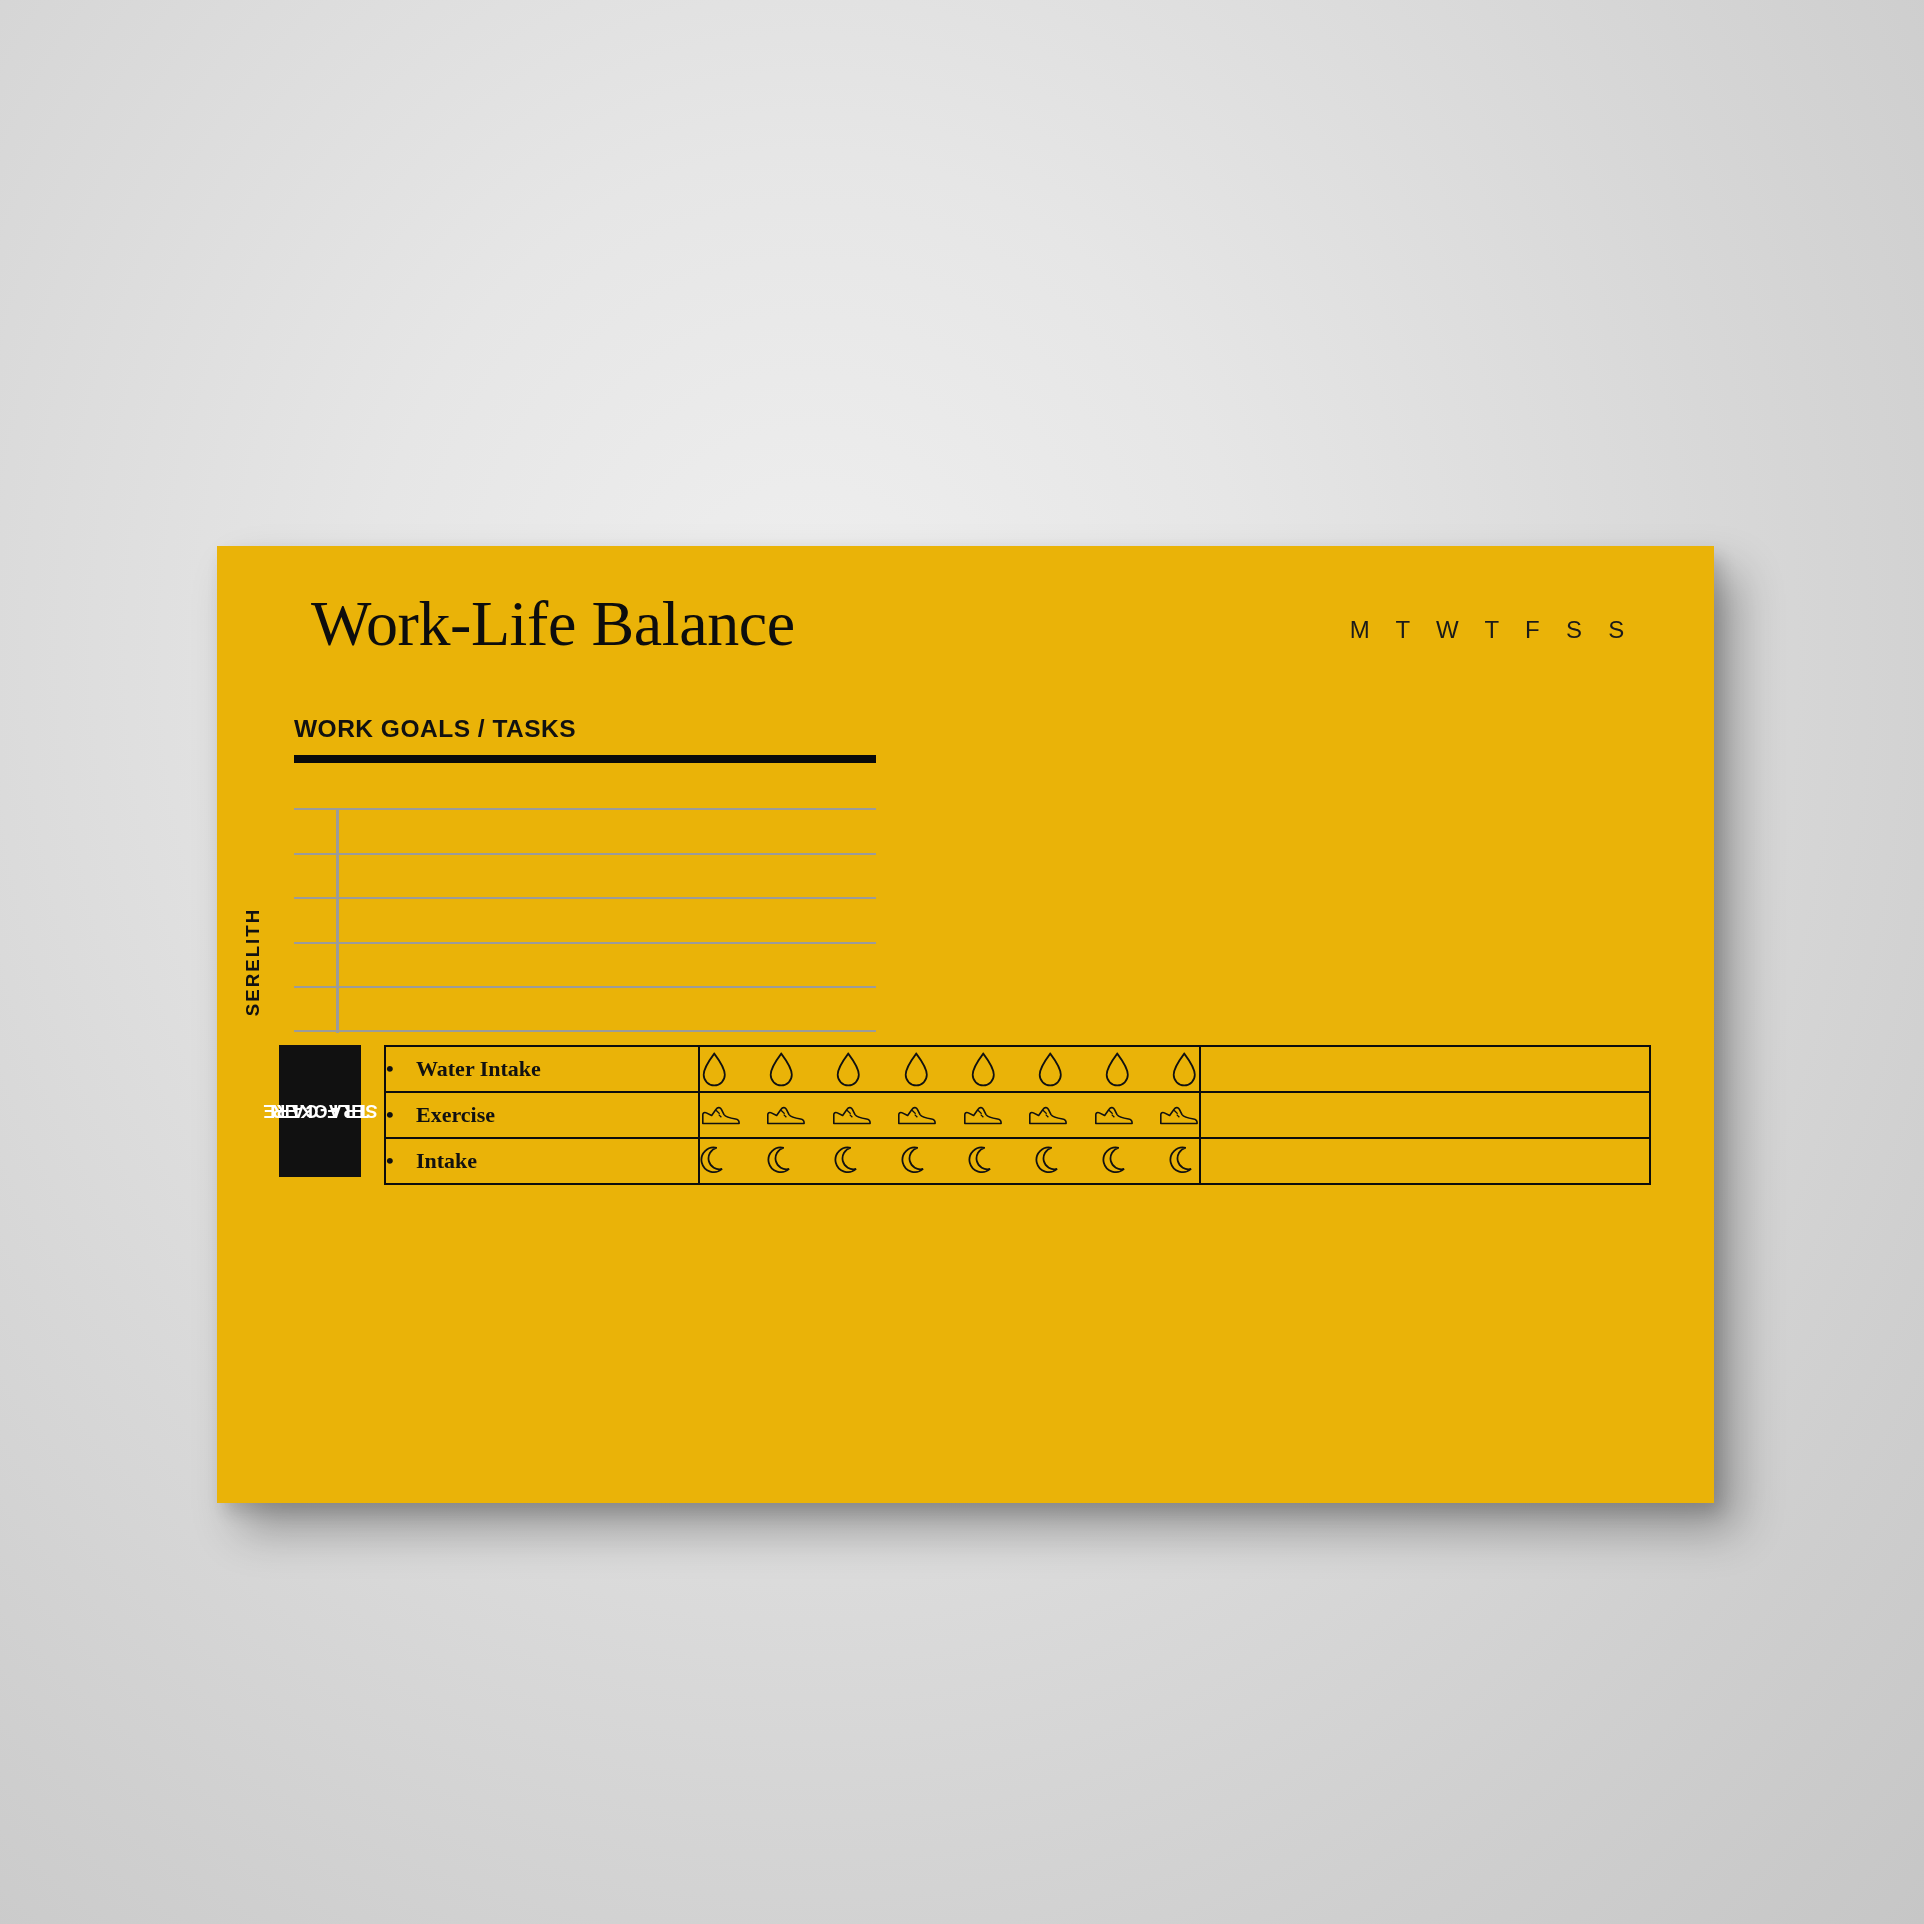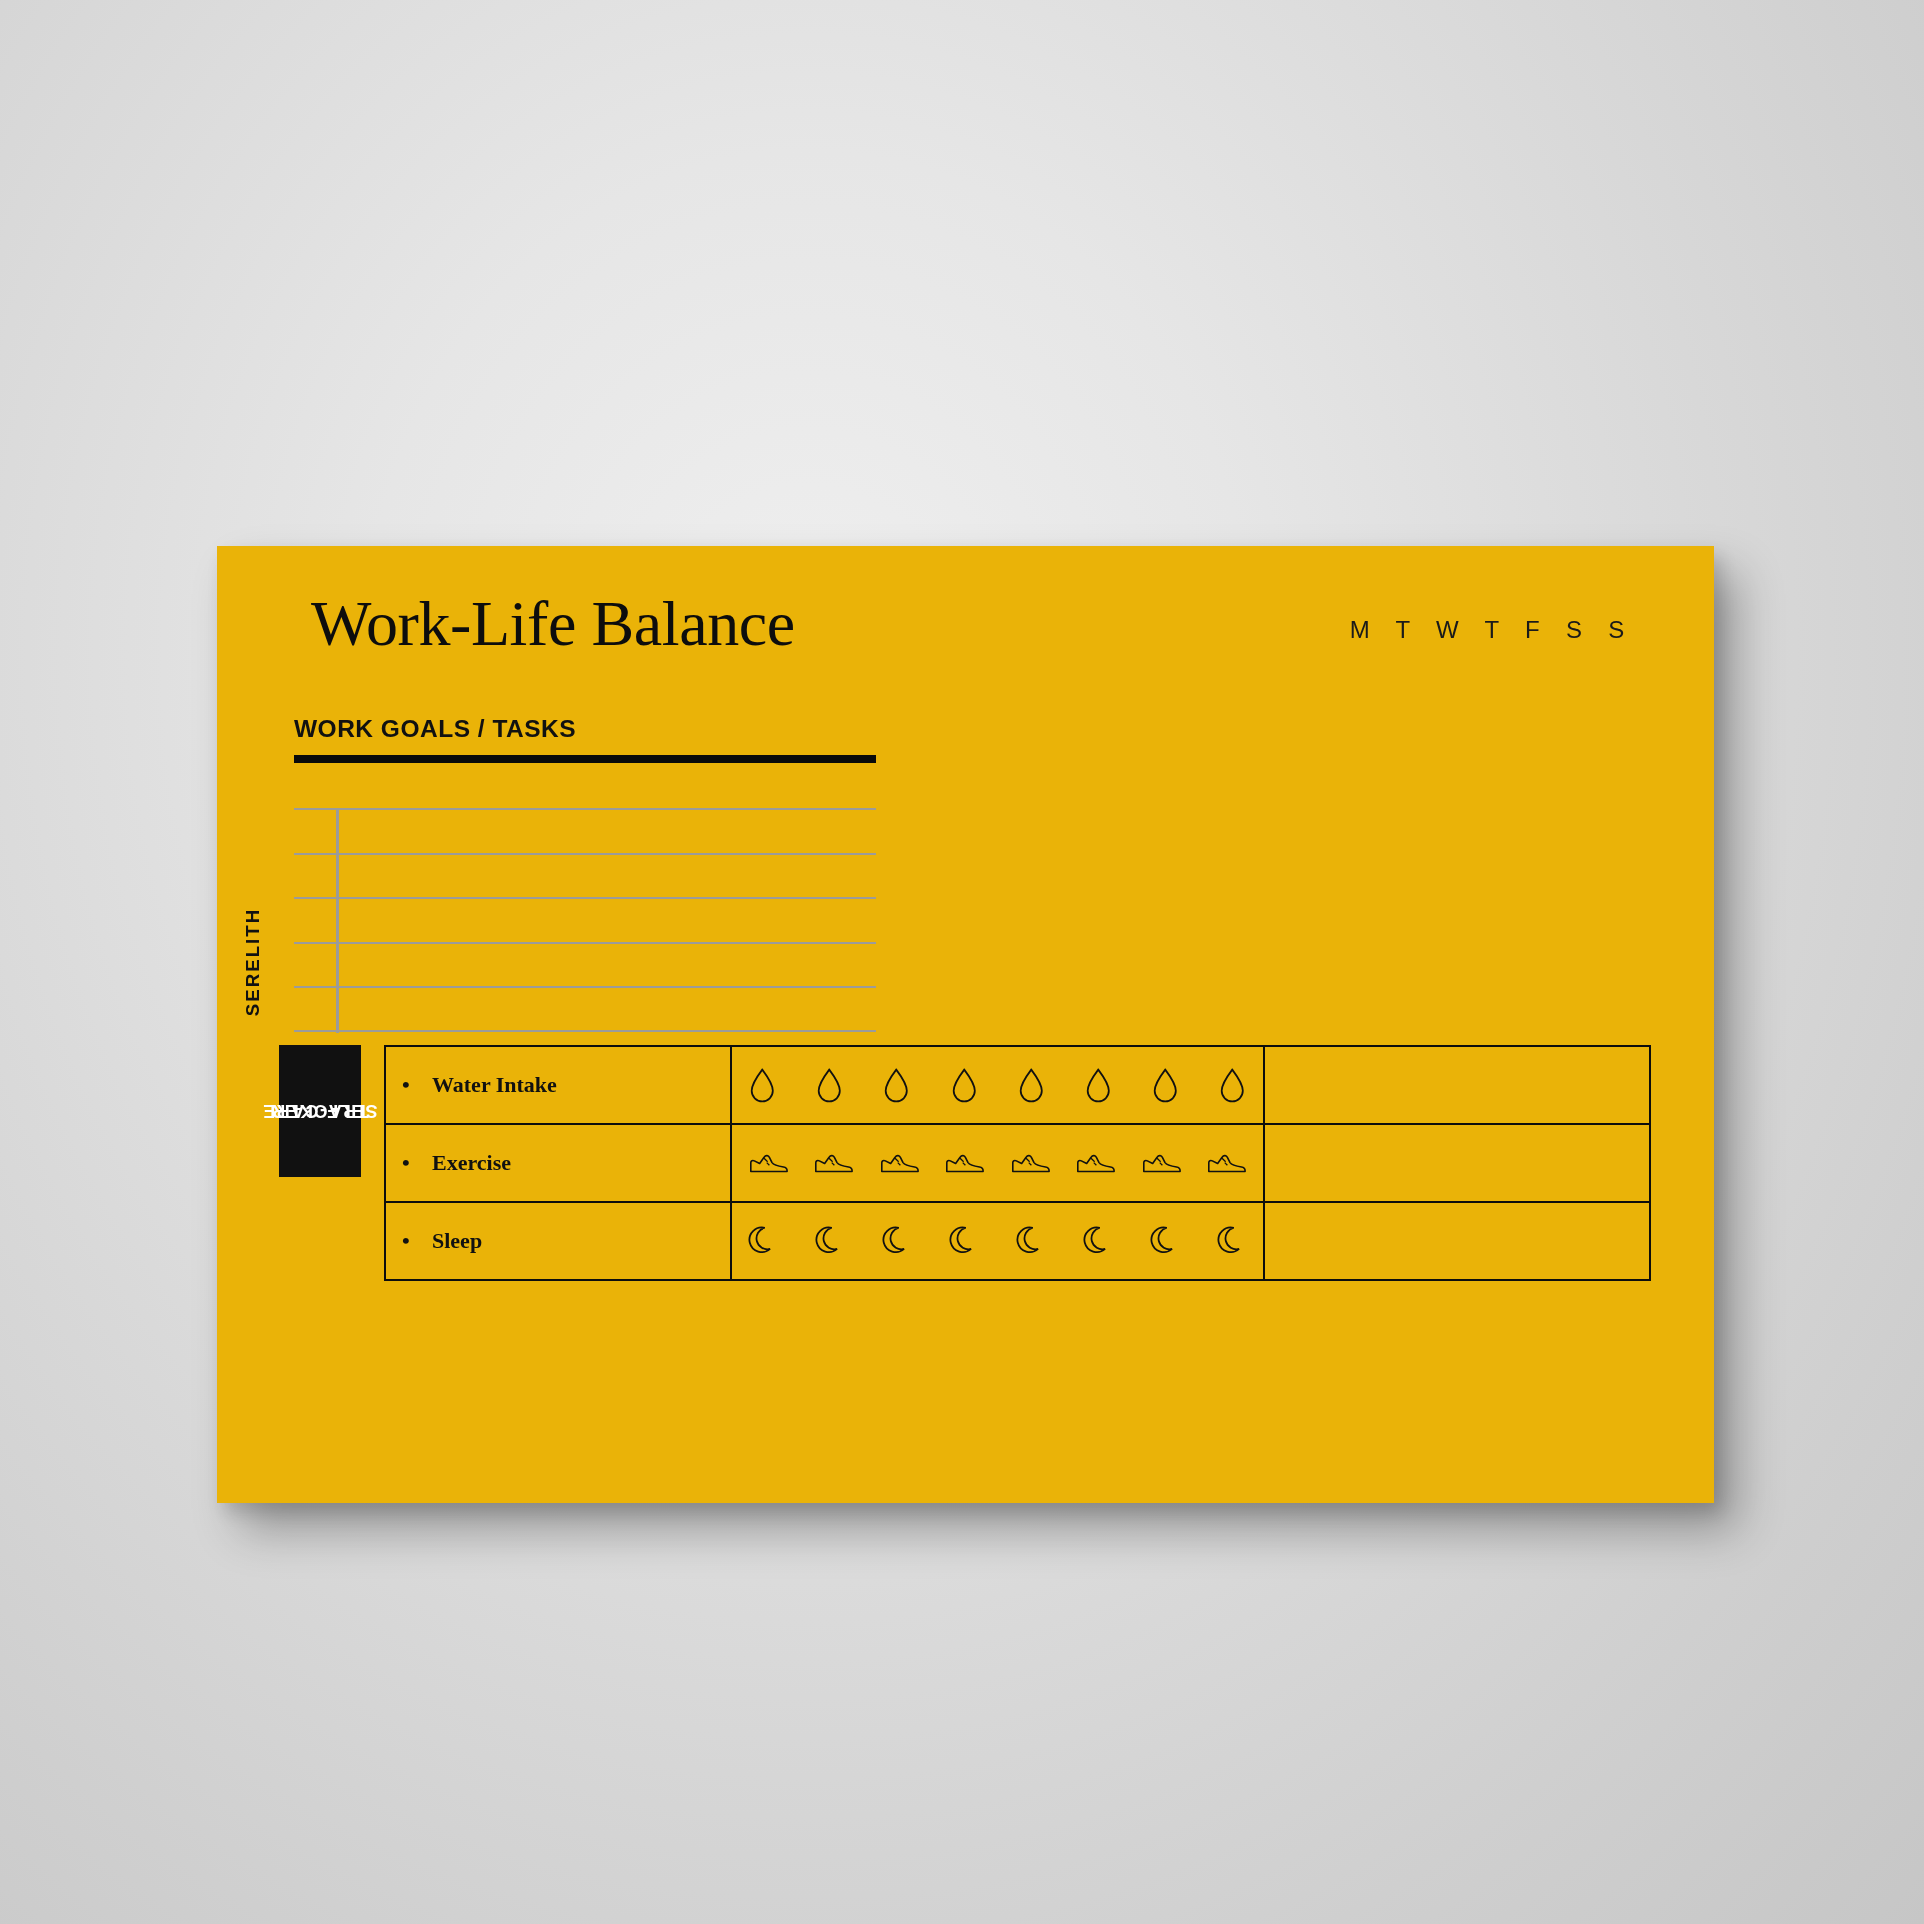--- a/index.html
+++ b/index.html
@@ -147,21 +147,21 @@
     position: absolute;
     left: 105px;
     top: 0;
     width: 1267px;
     border-collapse: collapse;
     table-layout: fixed;
   }
   table.tracker td {
     border: 2.7px solid #0d0d0d;
     height: 44px;
-    padding: 16px;
+    padding: 0;
     vertical-align: middle;
   }
   td.label-cell {
     width: 312px;
     padding-left: 23px;
     font-family: "Liberation Serif", serif;
     font-weight: bold;
     font-size: 22px;
     color: #111;
     white-space: nowrap;
@@ -297,21 +297,21 @@
                     <path d="M3 20 L3 12 C3 10 5 9 7 10 L13 13 L18 6 C20 3 23 4 24 6 L27 12 C29 15 34 16 40 17 C43 17.5 44 19 44 21 L44 22 L3 22 Z" fill="none" stroke="#111" stroke-width="1.8" stroke-linejoin="round"></path>
                     <path d="M18 7 L22 11 M21 12 L24 15" fill="none" stroke="#111" stroke-width="1.4"></path>
                   </svg>
             </div>
           </td>
           <td class="blank-cell"></td>
         </tr>
 
         <tr>
           <td class="label-cell">
-            <span class="bullet">•</span><span>Sleep</span>
+            <span class="bullet">•</span><span>Intake</span>
           </td>
           <td class="icon-cell">
             <div class="icon-row">
               <svg width="30" height="34" viewBox="0 0 34 38">
                     <path d="M25 28 A14 14 0 1 1 19 4 A11.5 11.5 0 0 0 25 28 Z" fill="none" stroke="#111" stroke-width="2"></path>
                   </svg>
               <svg width="30" height="34" viewBox="0 0 34 38">
                     <path d="M25 28 A14 14 0 1 1 19 4 A11.5 11.5 0 0 0 25 28 Z" fill="none" stroke="#111" stroke-width="2"></path>
                   </svg>
               <svg width="30" height="34" viewBox="0 0 34 38">

